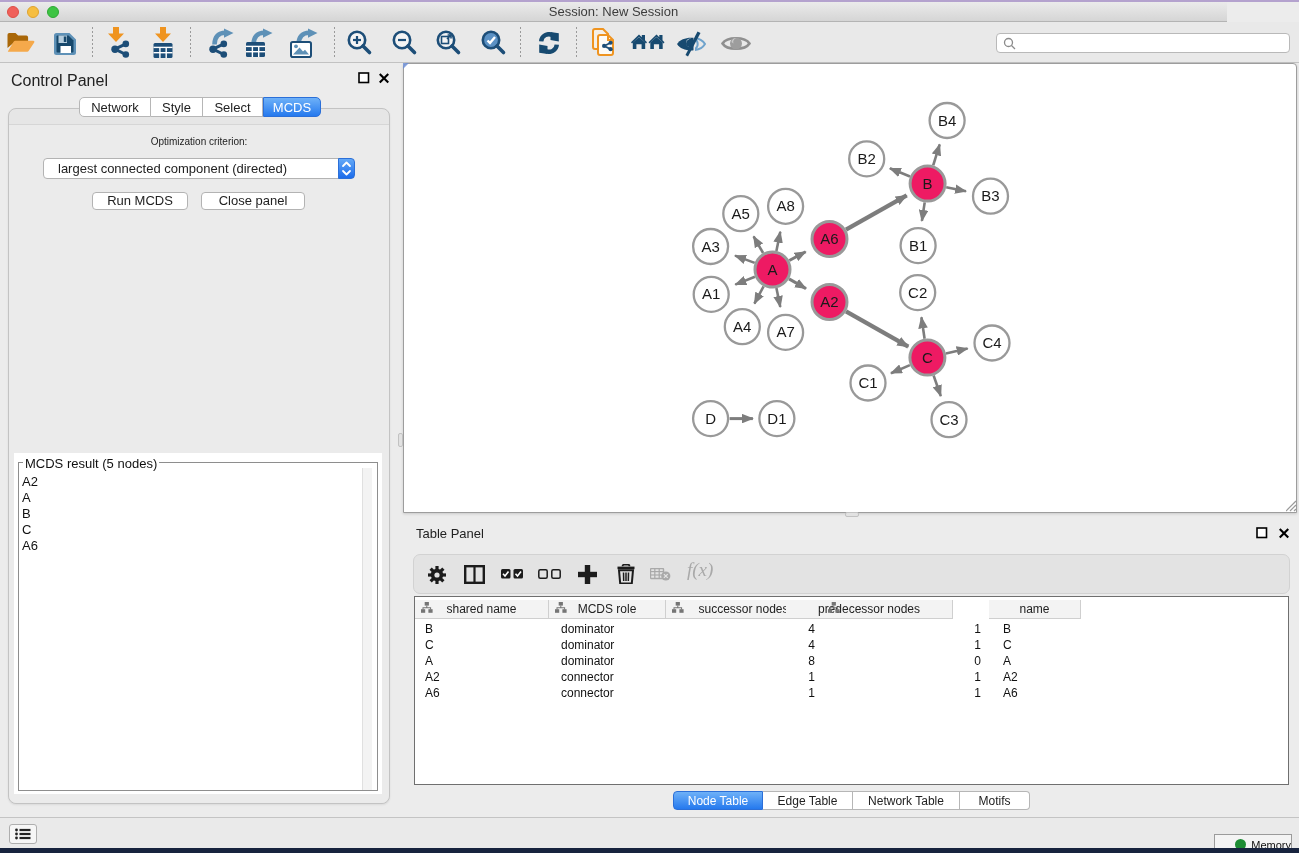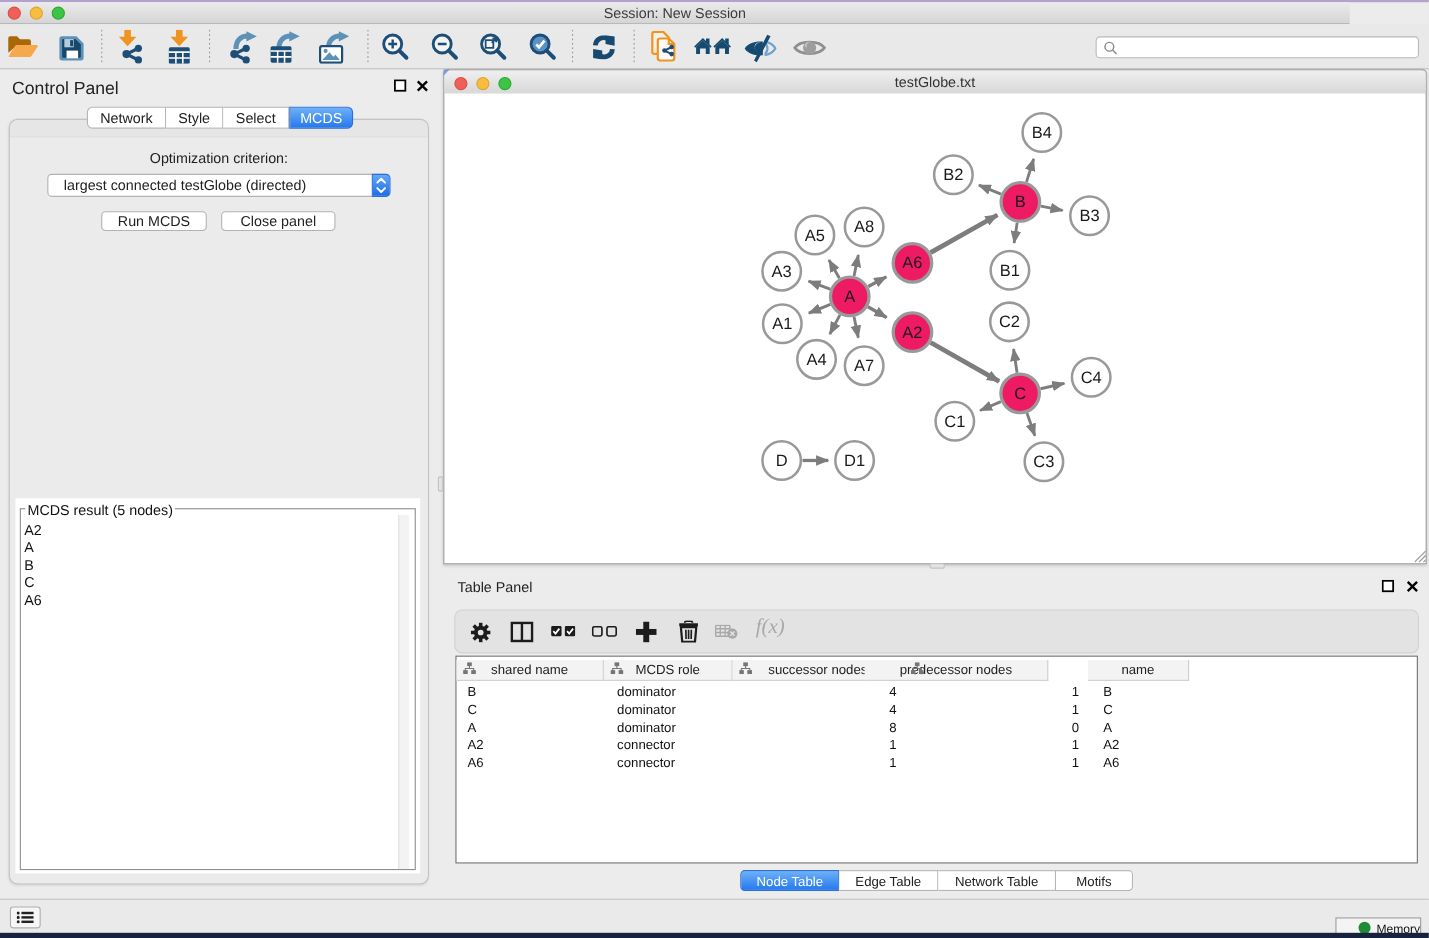--- a/index.html
+++ b/index.html
@@ -12,21 +12,21 @@
 .tl{position:absolute;width:12px;height:12px;border-radius:50%;top:3.5px}
 #toolbar{left:0;top:22px;width:1299px;height:41px;background:#e9e9e9;border-bottom:1px solid #c2c2c2}
 .tsep{position:absolute;top:5px;width:1px;height:31px;background-image:linear-gradient(#9a9a9a 50%,transparent 50%);background-size:1px 4px}
 #search{left:996px;top:11px;width:294px;height:20px;background:#fff;border:1px solid #b9b9b9;border-radius:4px}
 
 #cp-title{left:11px;top:72px;font-size:16px;color:#222}
 #cp-pane{left:8px;top:108px;width:382px;height:696px;border:1px solid #c3c3c3;border-radius:8px;background:#e6e6e6;box-shadow:0 1px 2px rgba(0,0,0,0.08)}
 #cp-inner{left:9px;top:124px;width:380px;height:679px;background:#ebebeb;border-radius:0 0 8px 8px;border-top:1px solid #d6d6d6}
 .seg{position:absolute;top:97px;height:20px;background:#fff;border:1px solid #b6b6b6;font-size:13px;color:#222;text-align:center;line-height:19px}
 .segblue{background:linear-gradient(#6eb1f8,#2579ee);color:#fff;border-color:#2b6fd8}
-#opt-label{left:8px;top:136px;width:382px;text-align:center;font-size:13px;color:#222}
+#opt-label{left:8px;top:136px;width:382px;text-align:center;font-size:10px;color:#222}
 #dd{left:43px;top:158px;width:311px;height:21px;background:#fff;border:1px solid #b3b3b3;border-radius:4px;font-size:13px;color:#222;line-height:19px;padding-left:14px}
 #dd-btn{left:338px;top:158px;width:17px;height:21px;background:linear-gradient(#63a8f7,#1c6ceb);border-radius:0 4px 4px 0;border:1px solid #2b6fd8}
 .btn{position:absolute;top:192px;height:18px;background:#fff;border:1px solid #b3b3b3;border-radius:4px;font-size:13px;color:#222;text-align:center;line-height:16px}
 #mcds-box{left:14px;top:453px;width:368px;height:341px;background:#fff}
 #mcds-border{left:18px;top:462px;width:360px;height:329px;border:1px solid #8e8e8e}
 #mcds-label{left:23px;top:456px;background:#fff;padding:0 2px;font-size:13px;color:#111}
 #mcds-list{left:22px;top:474px;font-size:13px;color:#111;line-height:16px}
 #mcds-scroll{left:362px;top:468px;width:10px;height:322px;background:#f3f3f3;border-left:1px solid #e0e0e0}
 
 #netwin{left:403px;top:63px;width:894px;height:450px;background:#fff;border:1px solid #9d9d9d;border-radius:4px 4px 0 0;box-shadow:0 1px 3px rgba(0,0,0,0.15)}
@@ -226,40 +226,34 @@
     <rect x="1" y="1" width="9.5" height="9.5" fill="#fff" stroke="#000" stroke-width="1.6"></rect>
     <path d="M22.5 2.2 L26 5.7 L29.5 2.2 L31 3.7 L27.5 7.2 L31 10.7 L29.5 12.2 L26 8.7 L22.5 12.2 L21 10.7 L24.5 7.2 L21 3.7 Z" fill="#000" transform="translate(0,-1)"></path>
   </svg>
 <div class="abs" id="cp-pane"></div>
 <div class="abs" id="cp-inner"></div>
 <div class="seg" style="left:79px;width:72px;border-radius:5px 0 0 5px">Network</div>
 <div class="seg" style="left:151px;width:52px;border-left:none">Style</div>
 <div class="seg" style="left:203px;width:60px;border-left:none">Select</div>
 <div class="seg segblue" style="left:263px;width:58px;border-radius:0 5px 5px 0">MCDS</div>
 <div class="abs" id="opt-label">Optimization criterion:</div>
-<div class="abs" id="dd">largest connected testGlobe (directed)</div>
+<div class="abs" id="dd">largest connected component (directed)</div>
 <div class="abs" id="dd-btn"><svg width="15" height="19" viewBox="0 0 15 19">
       <path d="M4 7 L7.5 3.5 L11 7" fill="none" stroke="#fff" stroke-width="1.8" stroke-linecap="round" stroke-linejoin="round"></path>
       <path d="M4 12 L7.5 15.5 L11 12" fill="none" stroke="#fff" stroke-width="1.8" stroke-linecap="round" stroke-linejoin="round"></path>
     </svg></div>
 <div class="btn" style="left:92px;width:96px">Run MCDS</div>
 <div class="btn" style="left:201px;width:104px">Close panel</div>
 <div class="abs" id="mcds-box"></div>
 <div class="abs" id="mcds-border"></div>
 <div class="abs" id="mcds-label">MCDS result (5 nodes)</div>
 <div class="abs" id="mcds-list">A2<br>A<br>B<br>C<br>A6</div>
 <div class="abs" id="mcds-scroll"></div>
 
 <div class="abs" id="netwin">
-  <div id="nw-titlebar">
-    <div class="title">testGlobe.txt</div>
-    <div class="tl" style="left:9px;top:6px;background:#f0605a;border:1px solid #dd4f46"></div>
-    <div class="tl" style="left:29px;top:6px;background:#f6be40;border:1px solid #e0a32e"></div>
-    <div class="tl" style="left:49px;top:6px;background:#3ec444;border:1px solid #2fa834"></div>
-  </div>
   <svg id="graph" width="892" height="427" viewBox="0 0 892 427">
   <defs>
         <marker id="ah" markerWidth="12" markerHeight="9.6" refX="11" refY="4.8" orient="auto" markerUnits="userSpaceOnUse">
           <path d="M0,0 L12,4.8 L0,9.6 z" fill="#7d7d7d"></path>
         </marker>
       </defs>
   <g stroke="#7d7d7d">
 <line x1="359.1" y1="167.0" x2="349.6" y2="150.3" stroke-width="2.6" marker-end="url(#ah)"></line>
 <line x1="372.4" y1="164.9" x2="376.3" y2="145.8" stroke-width="2.6" marker-end="url(#ah)"></line>
 <line x1="350.7" y1="176.9" x2="331.0" y2="169.6" stroke-width="2.6" marker-end="url(#ah)"></line>

